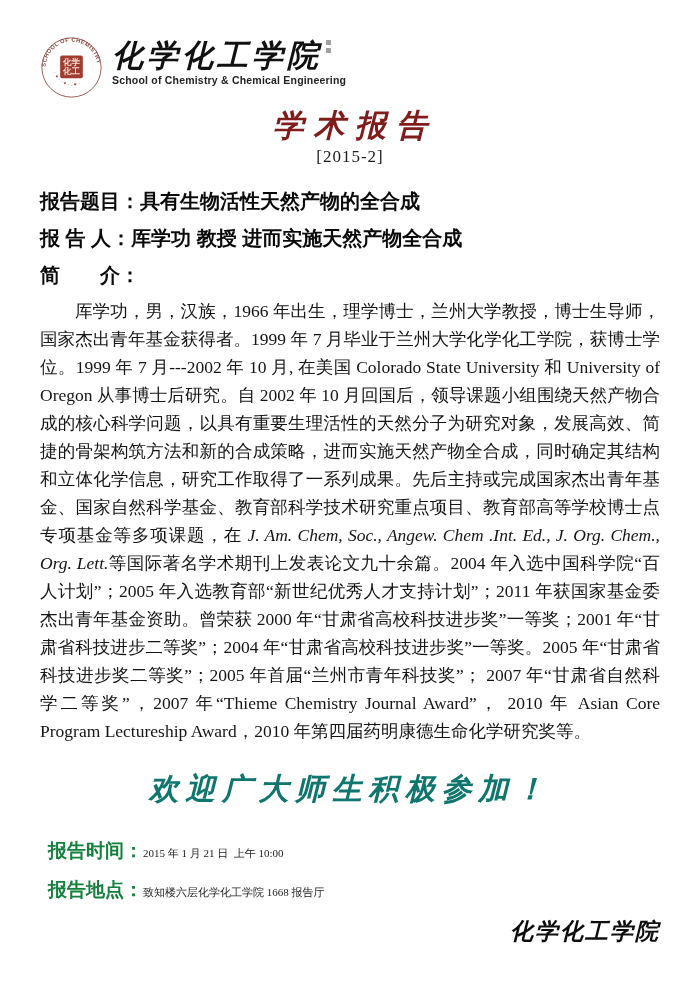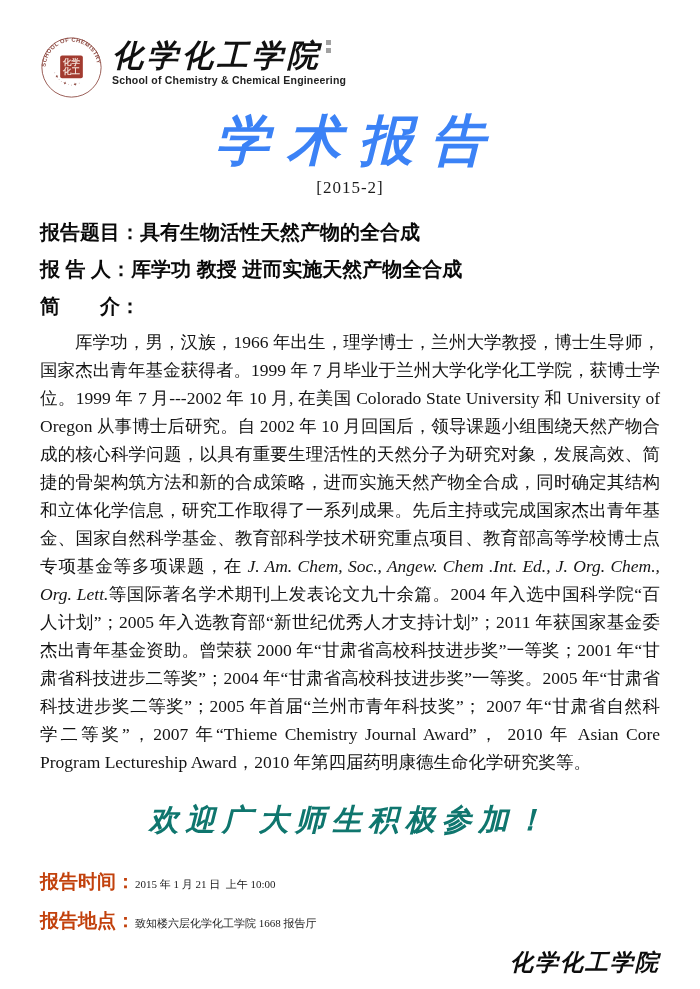--- a/index.html
+++ b/index.html
@@ -52,25 +52,25 @@
     color: #222;
     margin-top: 2px;
   }
 
   
   .doc-title {
     text-align: center;
     font-family: "DejaVu Serif", serif;
     font-weight: bold;
     font-style: italic;
-    font-size: 54px;
+    font-size: 31px;
     letter-spacing: .33em;
     margin-top: 6px;
     margin-left: .33em; 
-    color: #3b82f6;
+    color: #7f1d1d;
   }
   .doc-issue {
     text-align: center;
     font-size: 17px;
     letter-spacing: 1px;
   }
 
   
   .heads {
     margin: 16px 40px 0 40px;
@@ -108,21 +108,22 @@
   
   .info {
     margin: 28px 40px 0 40px;
     font-size: 17.5px;
   }
   .info-row { margin-bottom: 13px; white-space: pre-wrap; }
   .info-label {
     font-family: "Liberation Sans", sans-serif;
     font-weight: bold;
     font-size: 19px;
-    color: #c2410c;
+    color: #15803d;
+    margin-left: 8px;
   }
   .info-value { font-size: 11px; white-space: pre-wrap; }
 
   .signature {
     text-align: right;
     margin: 2px 40px 0 0;
     font-family: "DejaVu Serif", serif;
     font-weight: bold;
     font-style: italic;
     font-size: 23px;

